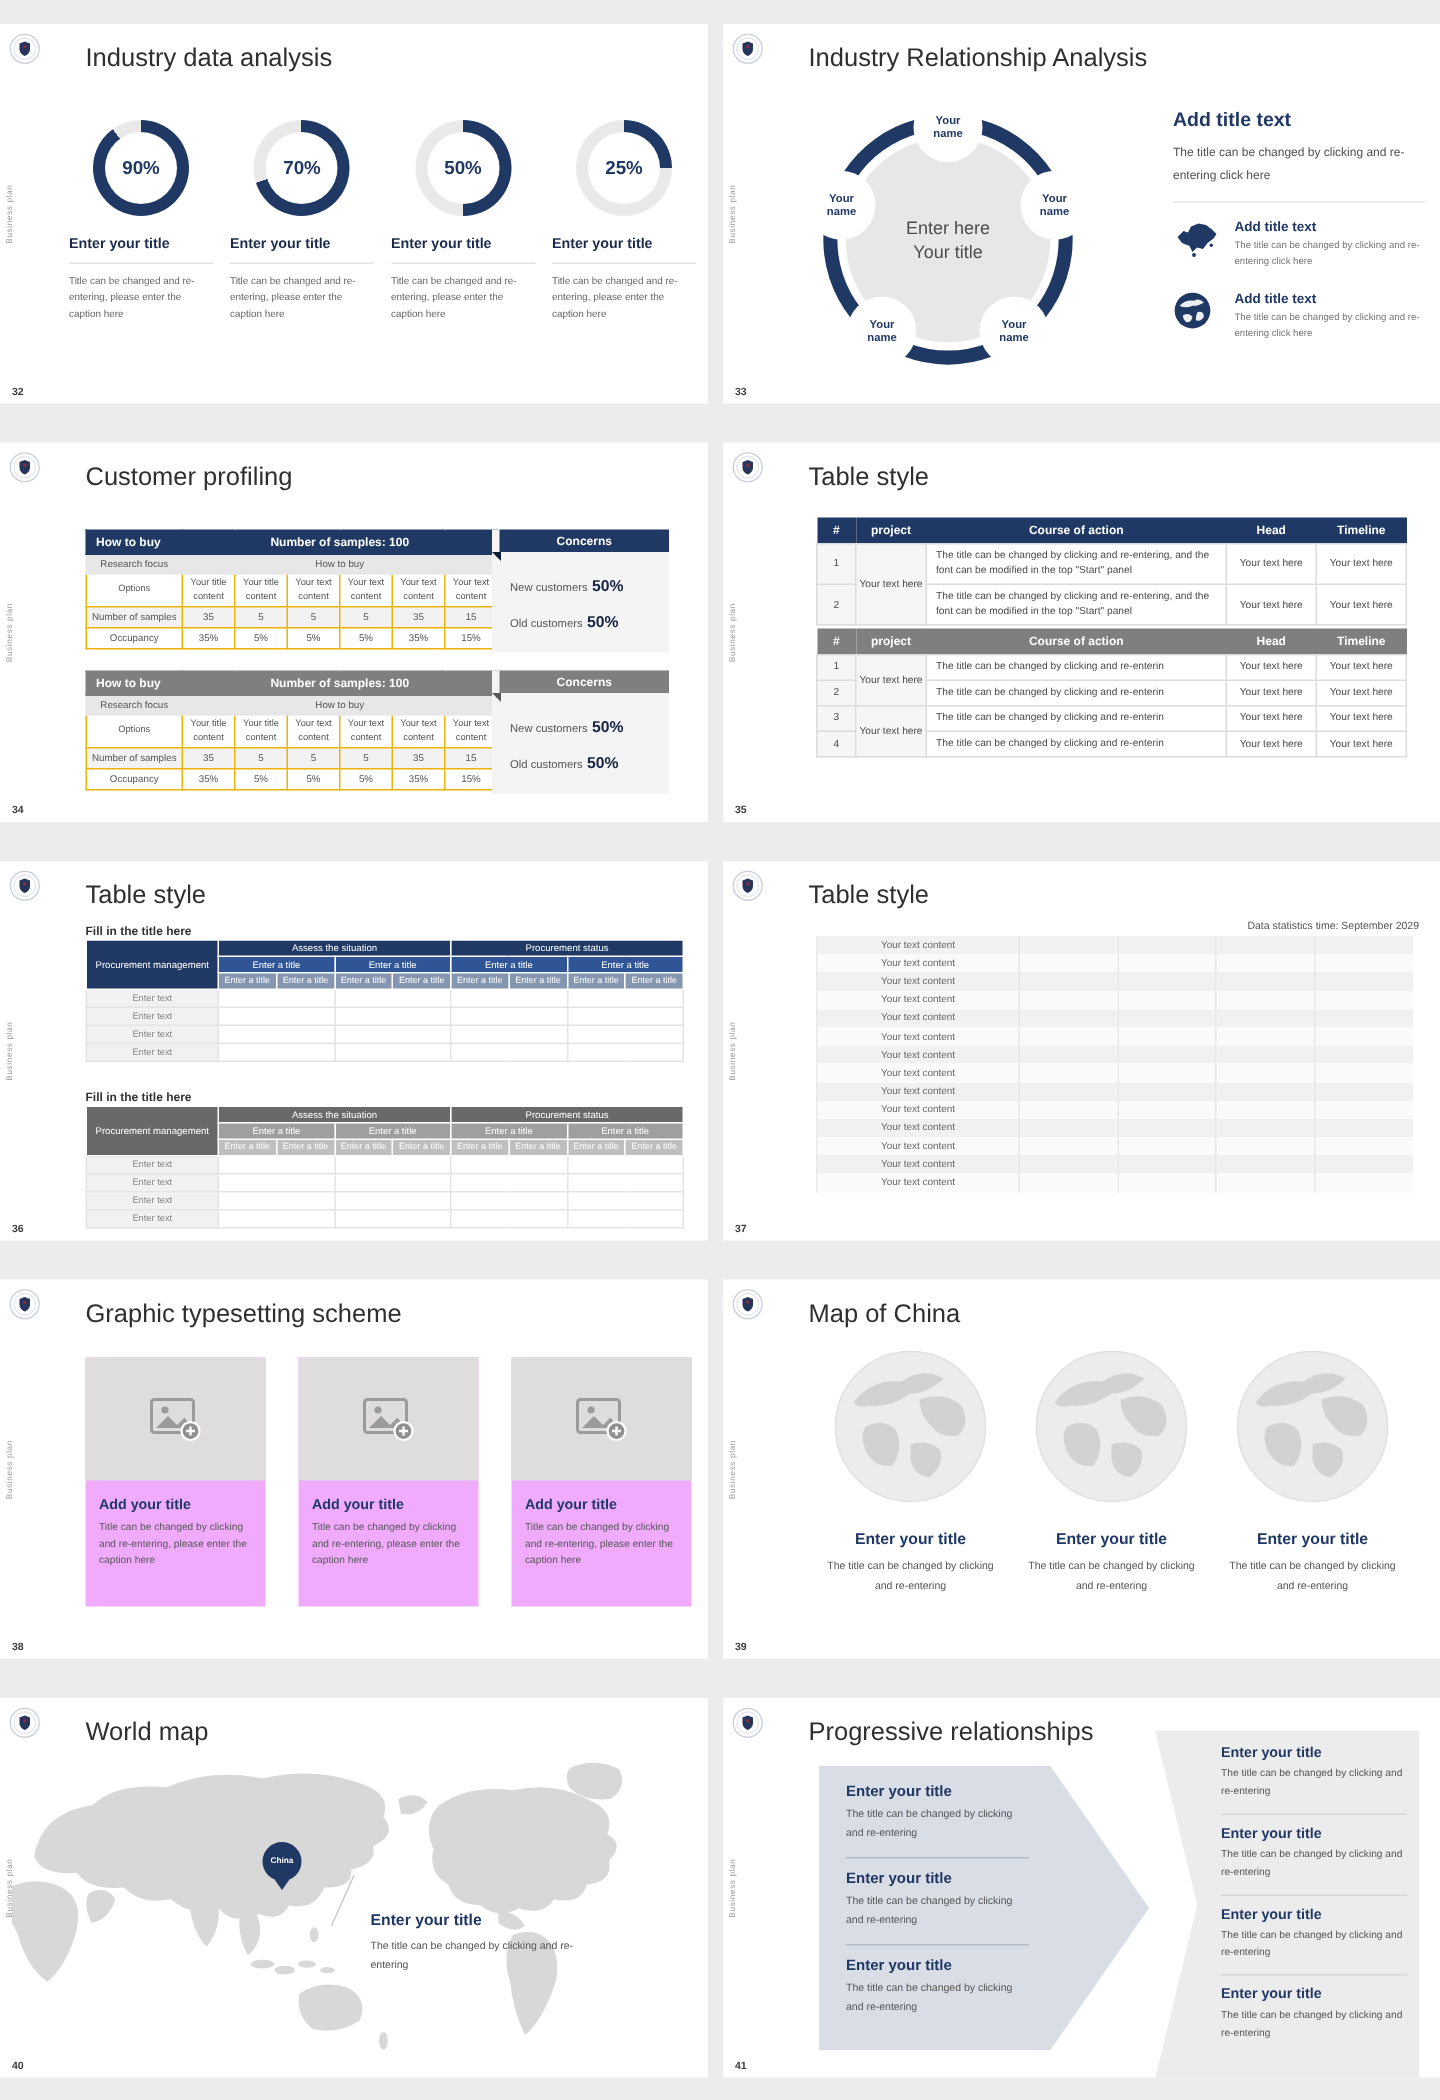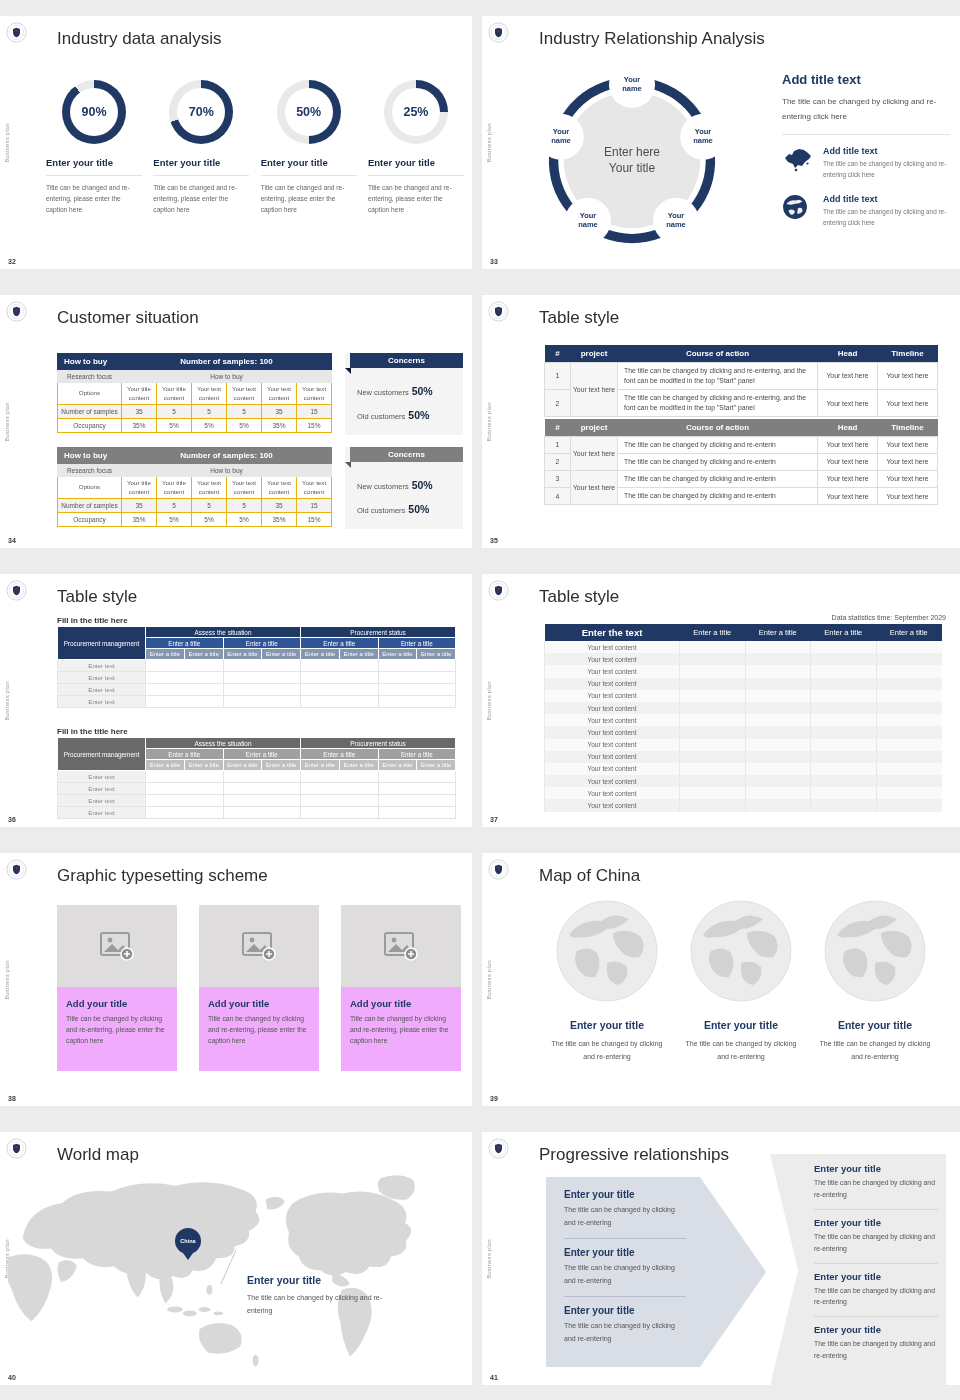--- a/index.html
+++ b/index.html
@@ -40,21 +40,21 @@
   .s34-t { position:absolute; left:57px; width:274px; border-collapse:collapse; table-layout:fixed; text-align:center; }
   .s34-t.one { top:58px; } .s34-t.two { top:152px; }
   .s34-t th, .s34-t td { font-weight:normal; border:1px solid #eab308; }
   .s34-t .hd { background:#1f3864; color:#fff; font-weight:700; font-size:8px; height:16px; border-color:#1f3864; }
   .s34-t.two .hd { background:#7f7f7f; border-color:#7f7f7f; }
   .s34-t .hd.l { text-align:left; padding-left:6px; }
   .s34-t .sub { background:#e8e7e7; font-size:6.5px; color:#555; height:13px; border-color:#e8e7e7;}
   .s34-t .opt { background:#fff; font-size:6.2px; color:#555; height:22px; line-height:1.3; }
   .s34-t .smp { background:#f3f2f2; font-size:6.5px; color:#555; height:14px; }
   .s34-t .occ { background:#fff; font-size:6.5px; color:#555; height:14px; }
-  .concerns { position:absolute; left:345px; width:118px; height:82px; background:#f4f4f4; }
+  .concerns { position:absolute; left:328px; width:118px; height:82px; background:#f4f4f4; }
   .concerns.one { top:58px; } .concerns.two { top:152px; }
   .c-head { position:absolute; left:5px; right:0; top:0; height:15px; color:#fff; font-size:8px; font-weight:700; display:flex; align-items:center; justify-content:center; background:#1f3864; }
   .concerns.two .c-head { background:#7f7f7f; }
   .c-fold { position:absolute; left:0; top:15px; width:0; height:0; border:3px solid transparent; border-top-color:#0e1c33; border-right-color:#0e1c33; }
   .concerns.two .c-fold { border-top-color:#575757; border-right-color:#575757; }
   .c-body { position:absolute; left:12px; top:26px; font-size:7.5px; color:#555; line-height:2.3; }
   .c-body b { font-size:10.5px; color:#14233f; margin-left:3px; }
 
   
   .s35-t { position:absolute; left:62px; width:393px; border-collapse:collapse; table-layout:fixed; text-align:center; }
@@ -301,21 +301,21 @@
     <div class="pnum">33</div>
   </div>
 
   <div class="slide">
     <span class="logo"><svg width="21" height="21">
           <use href="#sym-emblem"></use>
         </svg></span>
     <div class="vlabel">
         <span>Business plan</span>
       </div>
-    <div class="stitle">Customer situation</div>
+    <div class="stitle">Customer profiling</div>
 
     <table class="s34-t one">
       <colgroup>
           <col style="width:64px">
           <col span="6" style="width:35px">
         </colgroup>
       <tbody>
           <tr>
             <th class="hd l">How to buy</th>
             <th class="hd" colspan="6">Number of samples: 100</th>
@@ -642,27 +642,20 @@
         <span>Business plan</span>
       </div>
     <div class="stitle">Table style</div>
     <div class="s37-note">Data statistics time: September 2029</div>
     <table class="s37-t">
       <colgroup>
           <col style="width:135px">
           <col span="4" style="width:65.5px">
         </colgroup>
       <tbody>
-          <tr>
-            <th class="c1">Enter the text</th>
-            <th class="cn">Enter a title</th>
-            <th class="cn">Enter a title</th>
-            <th class="cn">Enter a title</th>
-            <th class="cn">Enter a title</th>
-          </tr>
       <tr>
             <td>Your text content</td>
             <td></td>
             <td></td>
             <td></td>
             <td></td>
           </tr>
           <tr>
             <td>Your text content</td>
             <td></td>

